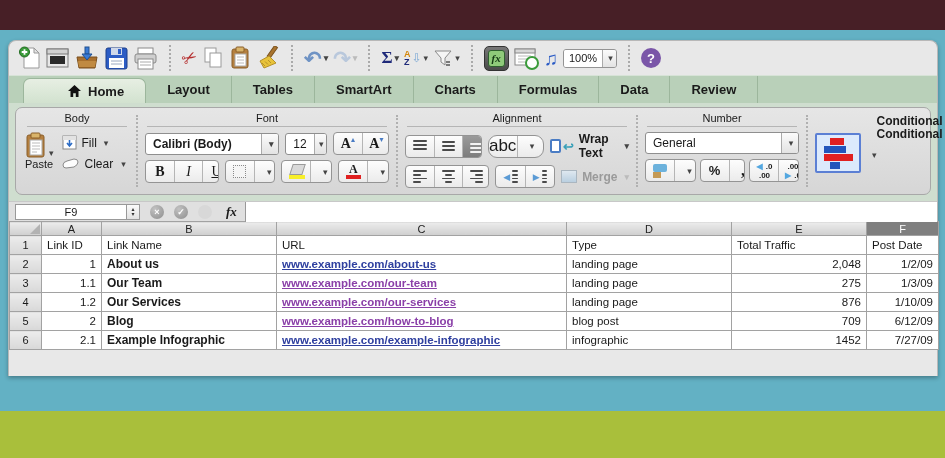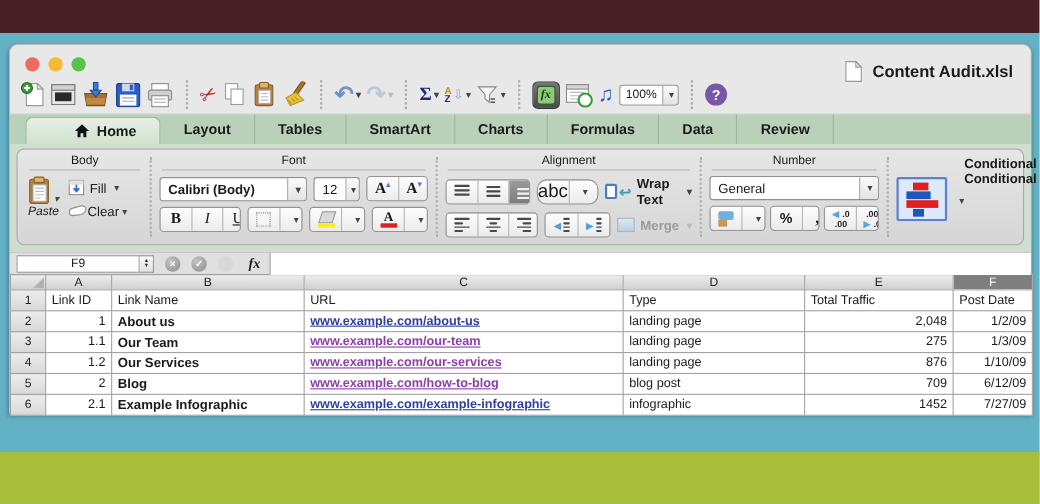--- a/index.html
+++ b/index.html
@@ -152,34 +152,20 @@
   .sheet td.link-purple { color:#8a3fa8; text-decoration:underline; font-weight:bold; }
 </style>
 </head>
 <body>
 
 <div class="topbar"></div>
 <div class="bottombar"></div>
 
 <div class="window">
 
-  <div class="titlebar">
-    <div class="lights">
-      <span class="light red"></span>
-      <span class="light yellow"></span>
-      <span class="light green"></span>
-    </div>
-    <div class="doc-title">
-      <svg width="16" height="20" viewBox="0 0 16 20">
-        <path d="M1 1 h9 l5 5 v13 h-14 z" fill="#fdfdfd" stroke="#9a9a9a"></path>
-        <path d="M10 1 l5 5 h-5 z" fill="#dfe8df" stroke="#9a9a9a"></path>
-      </svg>
-      <span>Content Audit.xlsl</span>
-    </div>
-  </div>
 
   <div class="toolbar">
     <span class="tb">
       <svg width="22" height="24" viewBox="0 0 22 24">
         <path d="M5 2 h10 l5 5 v15 h-15 z" fill="#fff" stroke="#999"></path>
         <path d="M15 2 l5 5 h-5 z" fill="#e4e4e4" stroke="#999"></path>
         <circle cx="5.5" cy="6" r="5" fill="#3a9b3a" stroke="#1f6b1f"></circle>
         <path d="M5.5 3.2 v5.6 M2.7 6 h5.6" stroke="#fff" stroke-width="1.8"></path>
       </svg>
     </span>
@@ -313,41 +299,41 @@
       </div>
     </div>
 
   <div class="ribbonwrap">
     <div class="ribbon">
 
       <div class="rgroup" style="min-width:118px;">
         <div class="glabel">Body</div>
         <div class="gline"></div>
         <div style="display:flex; gap:8px; align-items:flex-start;">
-          <div style="display:flex; flex-direction:column; align-items:flex-end;font-style:italic;">
+          <div style="display:flex; flex-direction:column; align-items:flex-start;">
             <span class="caret" style="display:flex; align-items:flex-end;">
               <svg width="22" height="26" viewBox="0 0 22 26">
                 <rect x="2" y="3" width="17" height="22" rx="2" fill="#b5803f" stroke="#8a5f2a"></rect>
                 <rect x="6" y="1" width="9" height="5" rx="1" fill="#d9b46a" stroke="#8a5f2a"></rect>
                 <rect x="5" y="8" width="12" height="15" fill="#fff" stroke="#aaa"></rect>
                 <path d="M7 11 h8 M7 14 h8 M7 17 h8 M7 20 h5" stroke="#bbb"></path>
               </svg>
             </span>
             <span style="font-size:11px;">Paste</span>
           </div>
           <div style="display:flex; flex-direction:column; gap:7px; padding-top:3px;">
             <div class="caret" style="display:flex; align-items:center; gap:5px; font-size:12px;">
               <svg width="15" height="15" viewBox="0 0 15 15">
                 <rect x="1" y="1" width="13" height="13" fill="#fff" stroke="#8a8a8a"></rect>
                 <rect x="1" y="1" width="13" height="4" fill="#e2e2e2"></rect>
                 <path d="M7.5 5 v5 M5 8 l2.5 3 2.5 -3" stroke="#2c6cc5" stroke-width="1.6" fill="none"></path>
               </svg>
               <span>Fill</span>
             </div>
-            <div class="caret" style="display:flex; align-items:center; gap:1px; font-size:12px;">
+            <div class="caret" style="display:flex; align-items:center; gap:6px; font-size:12px;">
               <svg width="17" height="12" viewBox="0 0 17 12">
                 <path d="M4 10 Q1 10 1 7 Q1 4 5 3 L12 1 Q16 1 16 4 Q16 7 12 9 z" fill="#fdfdfd" stroke="#8a8a8a"></path>
               </svg>
               <span>Clear</span>
             </div>
           </div>
         </div>
       </div>
 
       <div class="rsep"></div>

